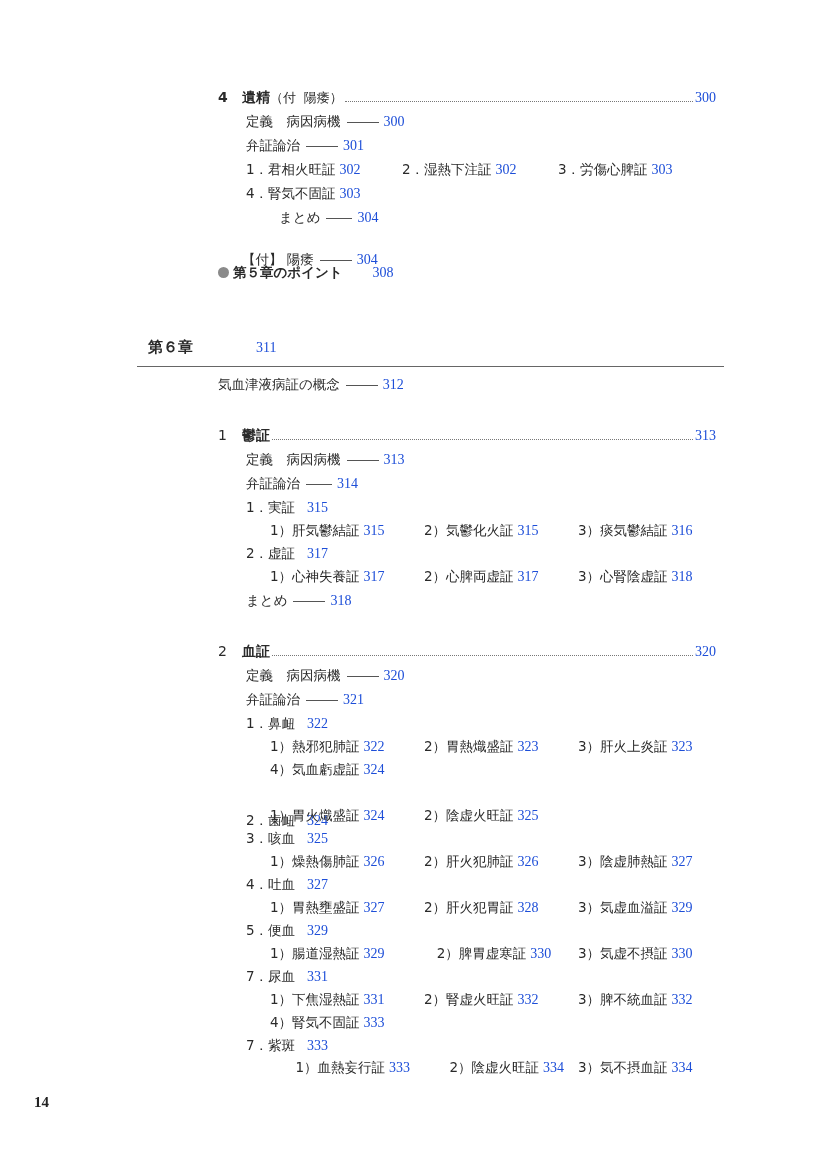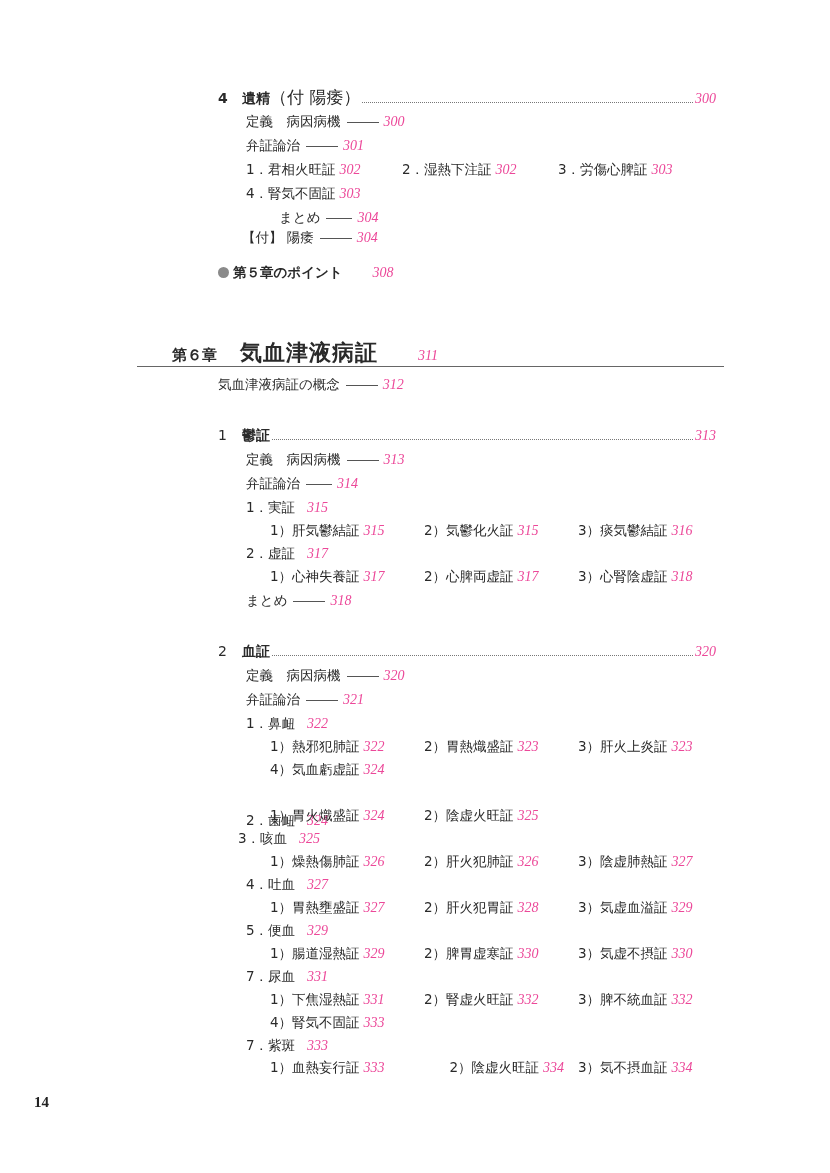--- a/index.html
+++ b/index.html
@@ -3,35 +3,34 @@
 <meta charset="utf-8">
 <style>
   html, body { margin: 0; padding: 0; background: #ffffff; }
   body {
     width: 830px; height: 1173px; position: relative; overflow: hidden;
     font-family: "DejaVu Sans", "Liberation Sans", sans-serif;
     color: #2a2a2a;
   }
   .pn {
     font-family: "Liberation Serif", "DejaVu Serif", serif;
-    font-style: italic;
     font-size: 14px;
-    color: #ec4899;
+    color: #1d4ed8;
   }
   .line { position: absolute; font-size: 13.5px; line-height: 20px; white-space: nowrap; }
   .sec-head { position: absolute; left: 218px; width: 498px; display: flex; align-items: baseline; font-size: 14px; line-height: 20px; }
   .sec-num { width: 24px; font-weight: bold; }
   .sec-title { font-weight: bold; }
-  .sec-title .sub { font-weight: normal; font-size: 17px; }
+  .sec-title .sub { font-weight: normal; font-size: 13px; font-family: Liberation Mono, monospace; }
   .dots { flex: 1; border-bottom: 1px dotted #777; margin: 0 2px 4px 2px; height: 1px; }
   .dash { display: inline-block; width: 32px; border-top: 1px solid #555; vertical-align: middle; margin: 0 5px 0 6px; }
   .entry { display: inline-block; margin-right: 14px; }
   .entry .pn { margin-left: 4px; }
   .chapter {
-    position: absolute; left: 148px; top: 338px; display: flex; align-items: baseline; margin-left: 24px;
+    position: absolute; left: 148px; top: 338px; display: flex; align-items: baseline;
   }
   .chapter-label { font-size: 15px; font-weight: bold; width: 68px; }
   .chapter-title { font-family: "DejaVu Serif", "Liberation Serif", serif; font-size: 22px; font-weight: bold; letter-spacing: 1px; }
   .chapter-page { margin-left: 40px; font-size: 14px; }
   .rule { position: absolute; left: 137px; top: 366px; width: 587px; height: 0; border-top: 1.5px solid #666; }
   .bullet { display: inline-block; width: 11px; height: 11px; border-radius: 50%; background: #8a8a8a; margin-right: 4px; vertical-align: -1px; }
   .folio { position: absolute; left: 34px; top: 1094px; font-family: "Liberation Serif", "DejaVu Serif", serif; font-weight: bold; font-size: 15px; color: #222; }
 </style>
 </head>
 <body>
@@ -50,30 +49,29 @@
 </div>
 <div class="line" style="left:246px; top:159px;">
   <span class="entry" style="width:142px;"><span>1．君相火旺証</span><span class="pn">302</span></span><span class="entry" style="width:142px;"><span>2．湿熱下注証</span><span class="pn">302</span></span><span class="entry"><span>3．労傷心脾証</span><span class="pn">303</span></span>
 </div>
 <div class="line" style="left:246px; top:183px;">
   <span class="entry"><span>4．腎気不固証</span><span class="pn">303</span></span>
 </div>
 <div class="line" style="left:246px; top:207px;margin-left:33px;">
   <span>まとめ</span><span class="dash" style="width:26px;"></span><span class="pn">304</span>
 </div>
-<div class="line" style="left:242px; top:227px;">
+<div class="line" style="left:242px; top:249px;">
   <span>【付】 陽痿</span><span class="dash"></span><span class="pn">304</span>
 </div>
 <div class="line" style="left:218px; top:262px; font-weight:bold;">
   <span class="bullet"></span><span>第５章のポイント</span><span class="pn" style="font-weight:normal; margin-left:30px;">308</span>
 </div>
 
 <div class="chapter">
   <span class="chapter-label">第６章</span>
-  <span class="chapter-title">気血津液病証</span>
   <span class="pn chapter-page">311</span>
 </div>
 <div class="rule"></div>
 <div class="line" style="left:218px; top:374px;">
   <span>気血津液病証の概念</span><span class="dash"></span><span class="pn">312</span>
 </div>
 
 <div class="sec-head" style="top:425px;">
   <span class="sec-num" style="font-weight:normal;">1</span>
   <span class="sec-title">鬱証</span>
@@ -125,51 +123,51 @@
   <span class="entry"><span>4）気血虧虚証</span><span class="pn">324</span></span>
 </div>
 
 <div class="line" style="left:246px; top:810px;">
   <span>2．歯衄</span><span class="pn" style="margin-left:12px;">324</span>
 </div>
 <div class="line" style="left:270px; top:805px;">
   <span class="entry" style="width:140px;"><span>1）胃火熾盛証</span><span class="pn">324</span></span><span class="entry"><span>2）陰虚火旺証</span><span class="pn">325</span></span>
 </div>
 
-<div class="line" style="left:238px; top:828px;">
+<div class="line" style="left:246px; top:828px;">
   <span>3．咳血</span><span class="pn" style="margin-left:12px;">325</span>
 </div>
 <div class="line" style="left:270px; top:851px;">
   <span class="entry" style="width:140px;"><span>1）燥熱傷肺証</span><span class="pn">326</span></span><span class="entry" style="width:140px;"><span>2）肝火犯肺証</span><span class="pn">326</span></span><span class="entry"><span>3）陰虚肺熱証</span><span class="pn">327</span></span>
 </div>
 
 <div class="line" style="left:246px; top:874px;">
   <span>4．吐血</span><span class="pn" style="margin-left:12px;">327</span>
 </div>
 <div class="line" style="left:270px; top:897px;">
   <span class="entry" style="width:140px;"><span>1）胃熱壅盛証</span><span class="pn">327</span></span><span class="entry" style="width:140px;"><span>2）肝火犯胃証</span><span class="pn">328</span></span><span class="entry"><span>3）気虚血溢証</span><span class="pn">329</span></span>
 </div>
 
 <div class="line" style="left:246px; top:920px;">
   <span>5．便血</span><span class="pn" style="margin-left:12px;">329</span>
 </div>
 <div class="line" style="left:270px; top:943px;">
-  <span class="entry" style="width:140px;"><span>1）腸道湿熱証</span><span class="pn">329</span></span><span class="entry" style="width:140px;"><span>2）脾胃虚寒証</span><span class="pn">330</span></span><span class="entry"><span>3）気虚不摂証</span><span class="pn">330</span></span>
+  <span class="entry" style="width:140px;"><span>1）腸道湿熱証</span><span class="pn">329</span></span><span class="entry" style="width:140px;text-align:center;"><span>2）脾胃虚寒証</span><span class="pn">330</span></span><span class="entry"><span>3）気虚不摂証</span><span class="pn">330</span></span>
 </div>
 
 <div class="line" style="left:246px; top:966px;">
   <span>7．尿血</span><span class="pn" style="margin-left:12px;">331</span>
 </div>
 <div class="line" style="left:270px; top:989px;">
   <span class="entry" style="width:140px;"><span>1）下焦湿熱証</span><span class="pn">331</span></span><span class="entry" style="width:140px;"><span>2）腎虚火旺証</span><span class="pn">332</span></span><span class="entry"><span>3）脾不統血証</span><span class="pn">332</span></span>
 </div>
 <div class="line" style="left:270px; top:1012px;">
   <span class="entry"><span>4）腎気不固証</span><span class="pn">333</span></span>
 </div>
 
 <div class="line" style="left:246px; top:1035px;">
   <span>7．紫斑</span><span class="pn" style="margin-left:12px;">333</span>
 </div>
 <div class="line" style="left:270px; top:1057px;">
-  <span class="entry" style="width:140px;"><span>1）血熱妄行証</span><span class="pn">333</span></span><span class="entry" style="width:140px;text-align:right;"><span>2）陰虚火旺証</span><span class="pn">334</span></span><span class="entry"><span>3）気不摂血証</span><span class="pn">334</span></span>
+  <span class="entry" style="width:140px;text-align:right;"><span>1）血熱妄行証</span><span class="pn">333</span></span><span class="entry" style="width:140px;text-align:right;"><span>2）陰虚火旺証</span><span class="pn">334</span></span><span class="entry"><span>3）気不摂血証</span><span class="pn">334</span></span>
 </div>
 
 <div class="folio">14</div>
 
 </body></html>

